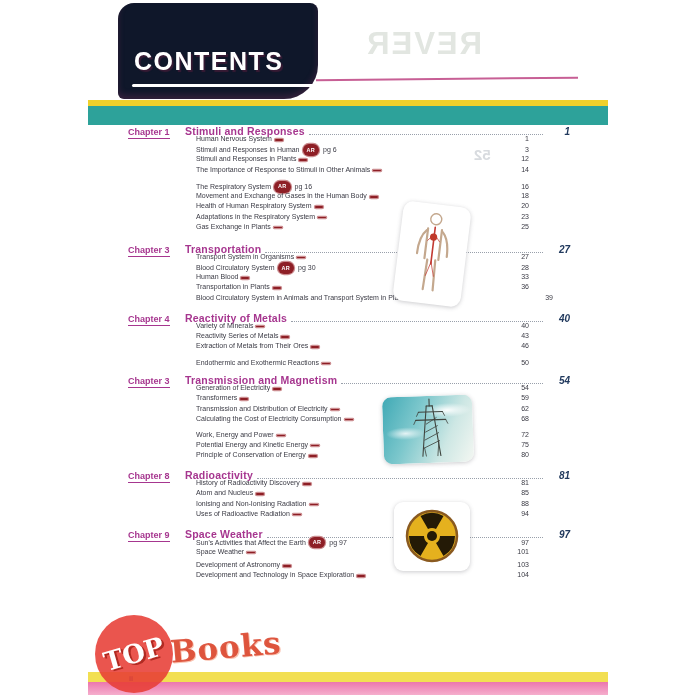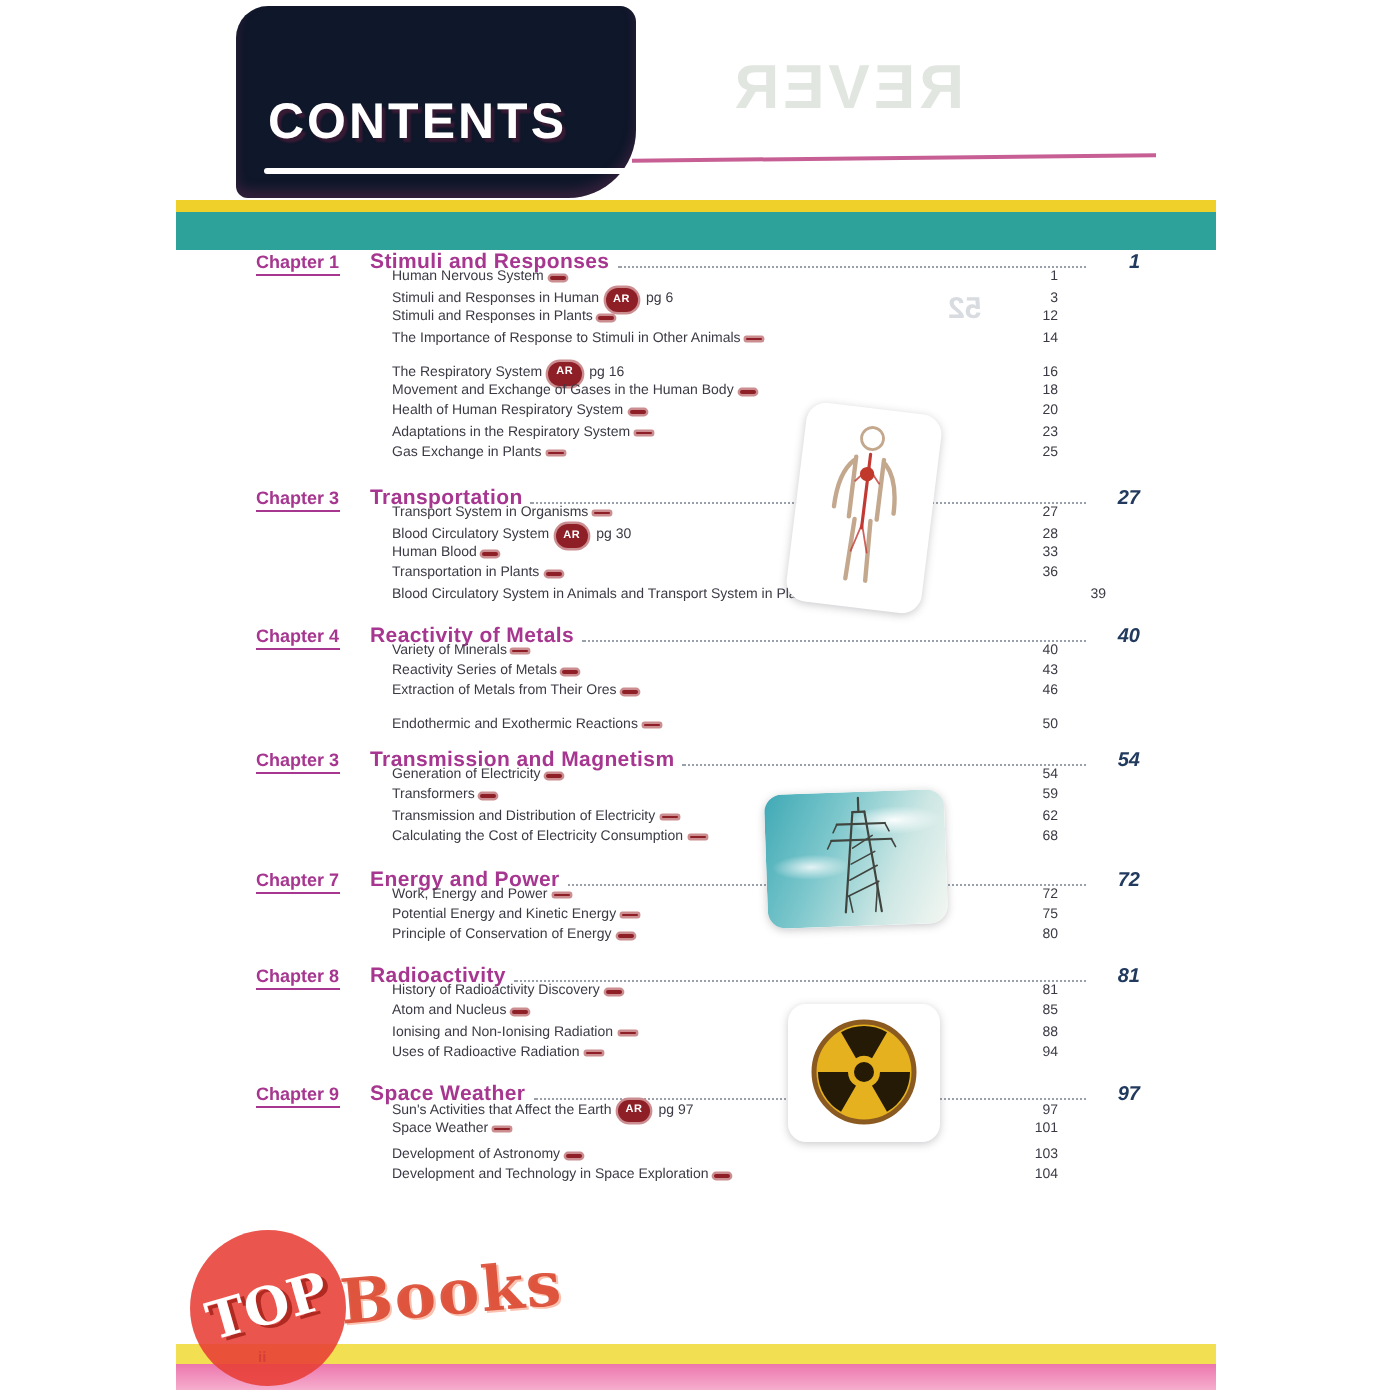--- a/index.html
+++ b/index.html
@@ -280,26 +280,20 @@
   </div>
 
   <div class="sub-row">
     <span class="sub-text"><span class="t">Calculating the Cost of Electricity Consumption</span><span class="ar-badge" hidden=""></span><span class="ar-pg"></span></span>
     <span class="sub-num">68</span>
   </div>
 </div>
   </div>
 
   <div class="ch-block">
-    <div class="ch-head">
-      <span class="ch-label-col"><span class="ch-label">Chapter 7</span></span>
-      <span class="ch-title">Energy and Power</span>
-      <span class="dots"></span>
-      <span class="ch-num">72</span>
-    </div>
     <div class="ch-items">
   <div class="sub-row">
     <span class="sub-text"><span class="t">Work, Energy and Power</span><span class="ar-badge" hidden=""></span><span class="ar-pg"></span></span>
     <span class="sub-num">72</span>
   </div>
 
   <div class="sub-row">
     <span class="sub-text"><span class="t">Potential Energy and Kinetic Energy</span><span class="ar-badge" hidden=""></span><span class="ar-pg"></span></span>
     <span class="sub-num">75</span>
   </div>

